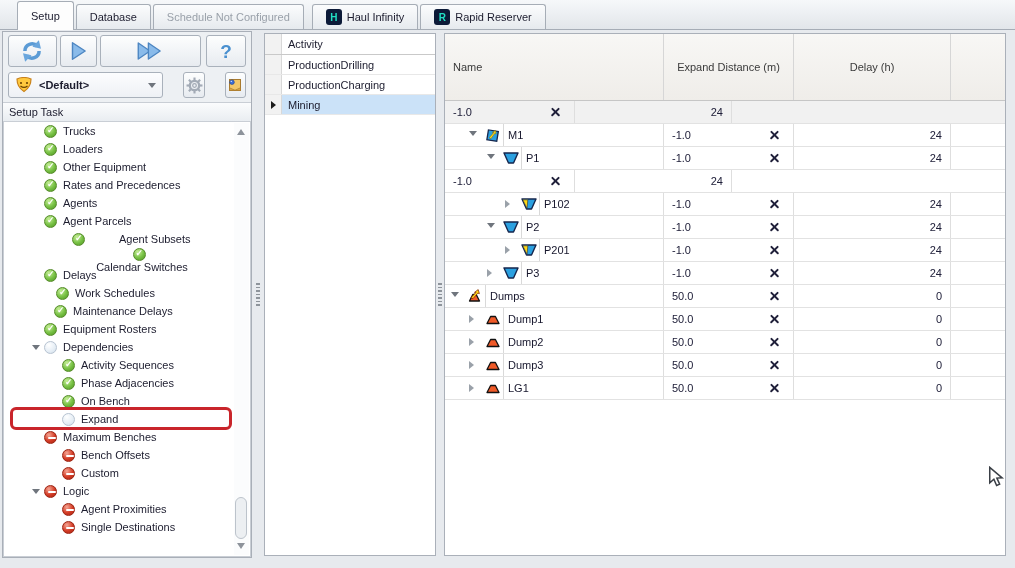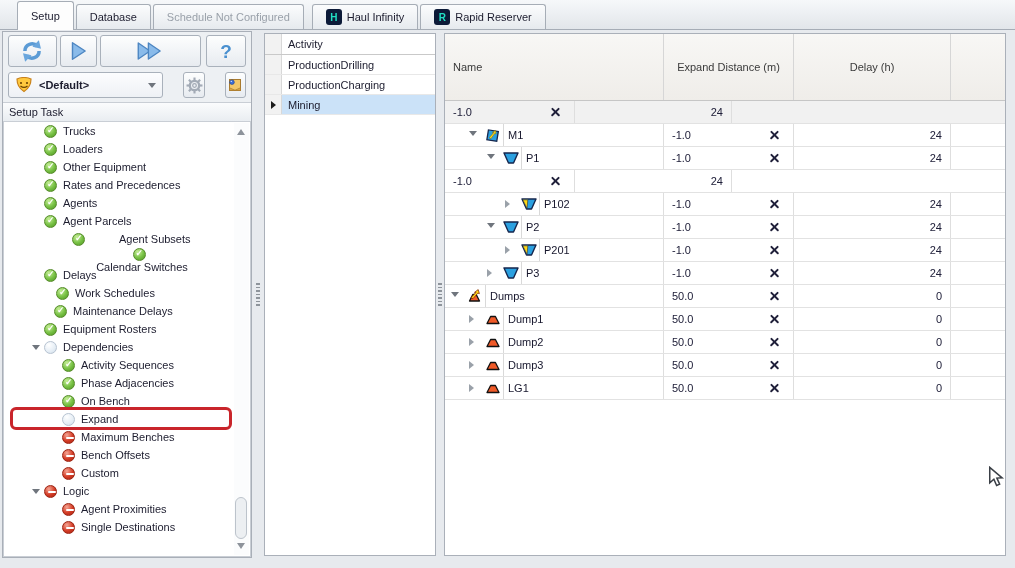--- a/index.html
+++ b/index.html
@@ -290,21 +290,21 @@
       <div class="tree-row" style="padding-left: 42px;">
         <span class="exp-slot"></span>
         <span class="st done"></span>
         <span class="label">On Bench</span>
       </div>
       <div class="tree-row highlighted" style="padding-left: 42px;">
         <span class="exp-slot"></span>
         <span class="st pending"></span>
         <span class="label">Expand</span>
       </div>
-      <div class="tree-row" style="padding-left: 42px;">
+      <div class="tree-row" style="padding-left: 24px;">
         <span class="exp-slot"></span>
         <span class="st blocked"></span>
         <span class="label">Maximum Benches</span>
       </div>
       <div class="tree-row" style="padding-left: 42px;">
         <span class="exp-slot"></span>
         <span class="st blocked"></span>
         <span class="label">Bench Offsets</span>
       </div>
       <div class="tree-row" style="padding-left: 42px;">

